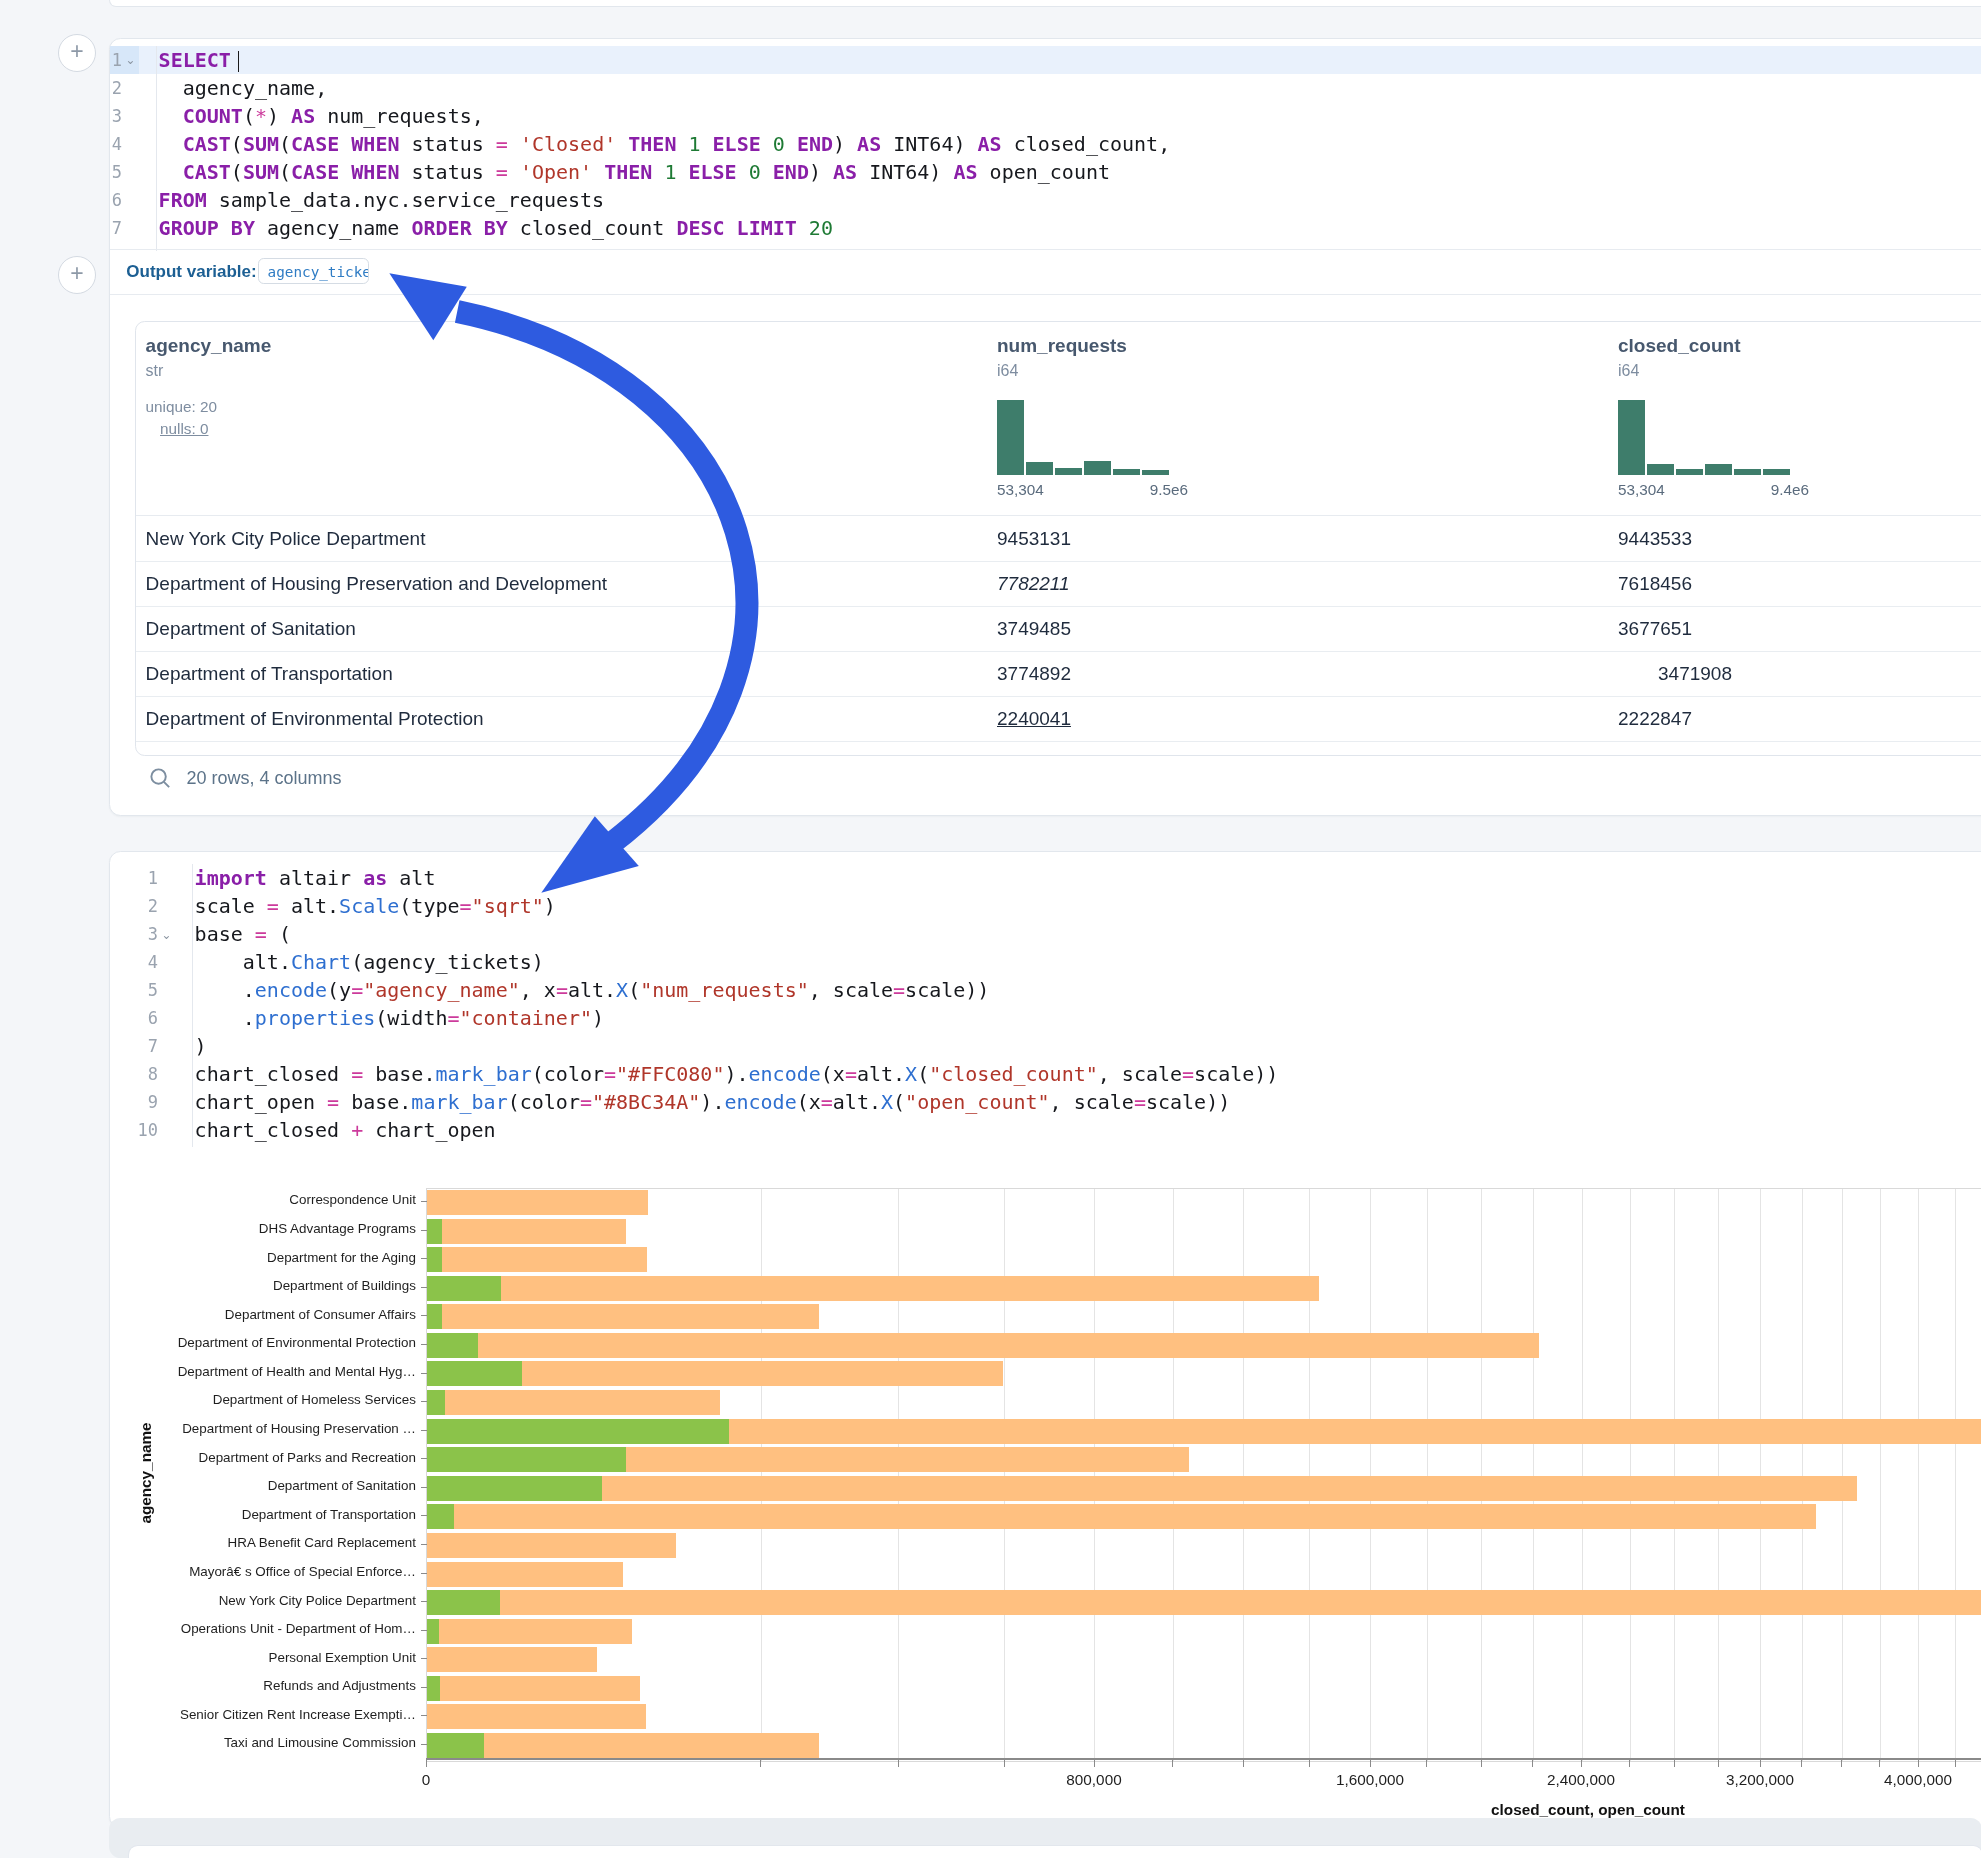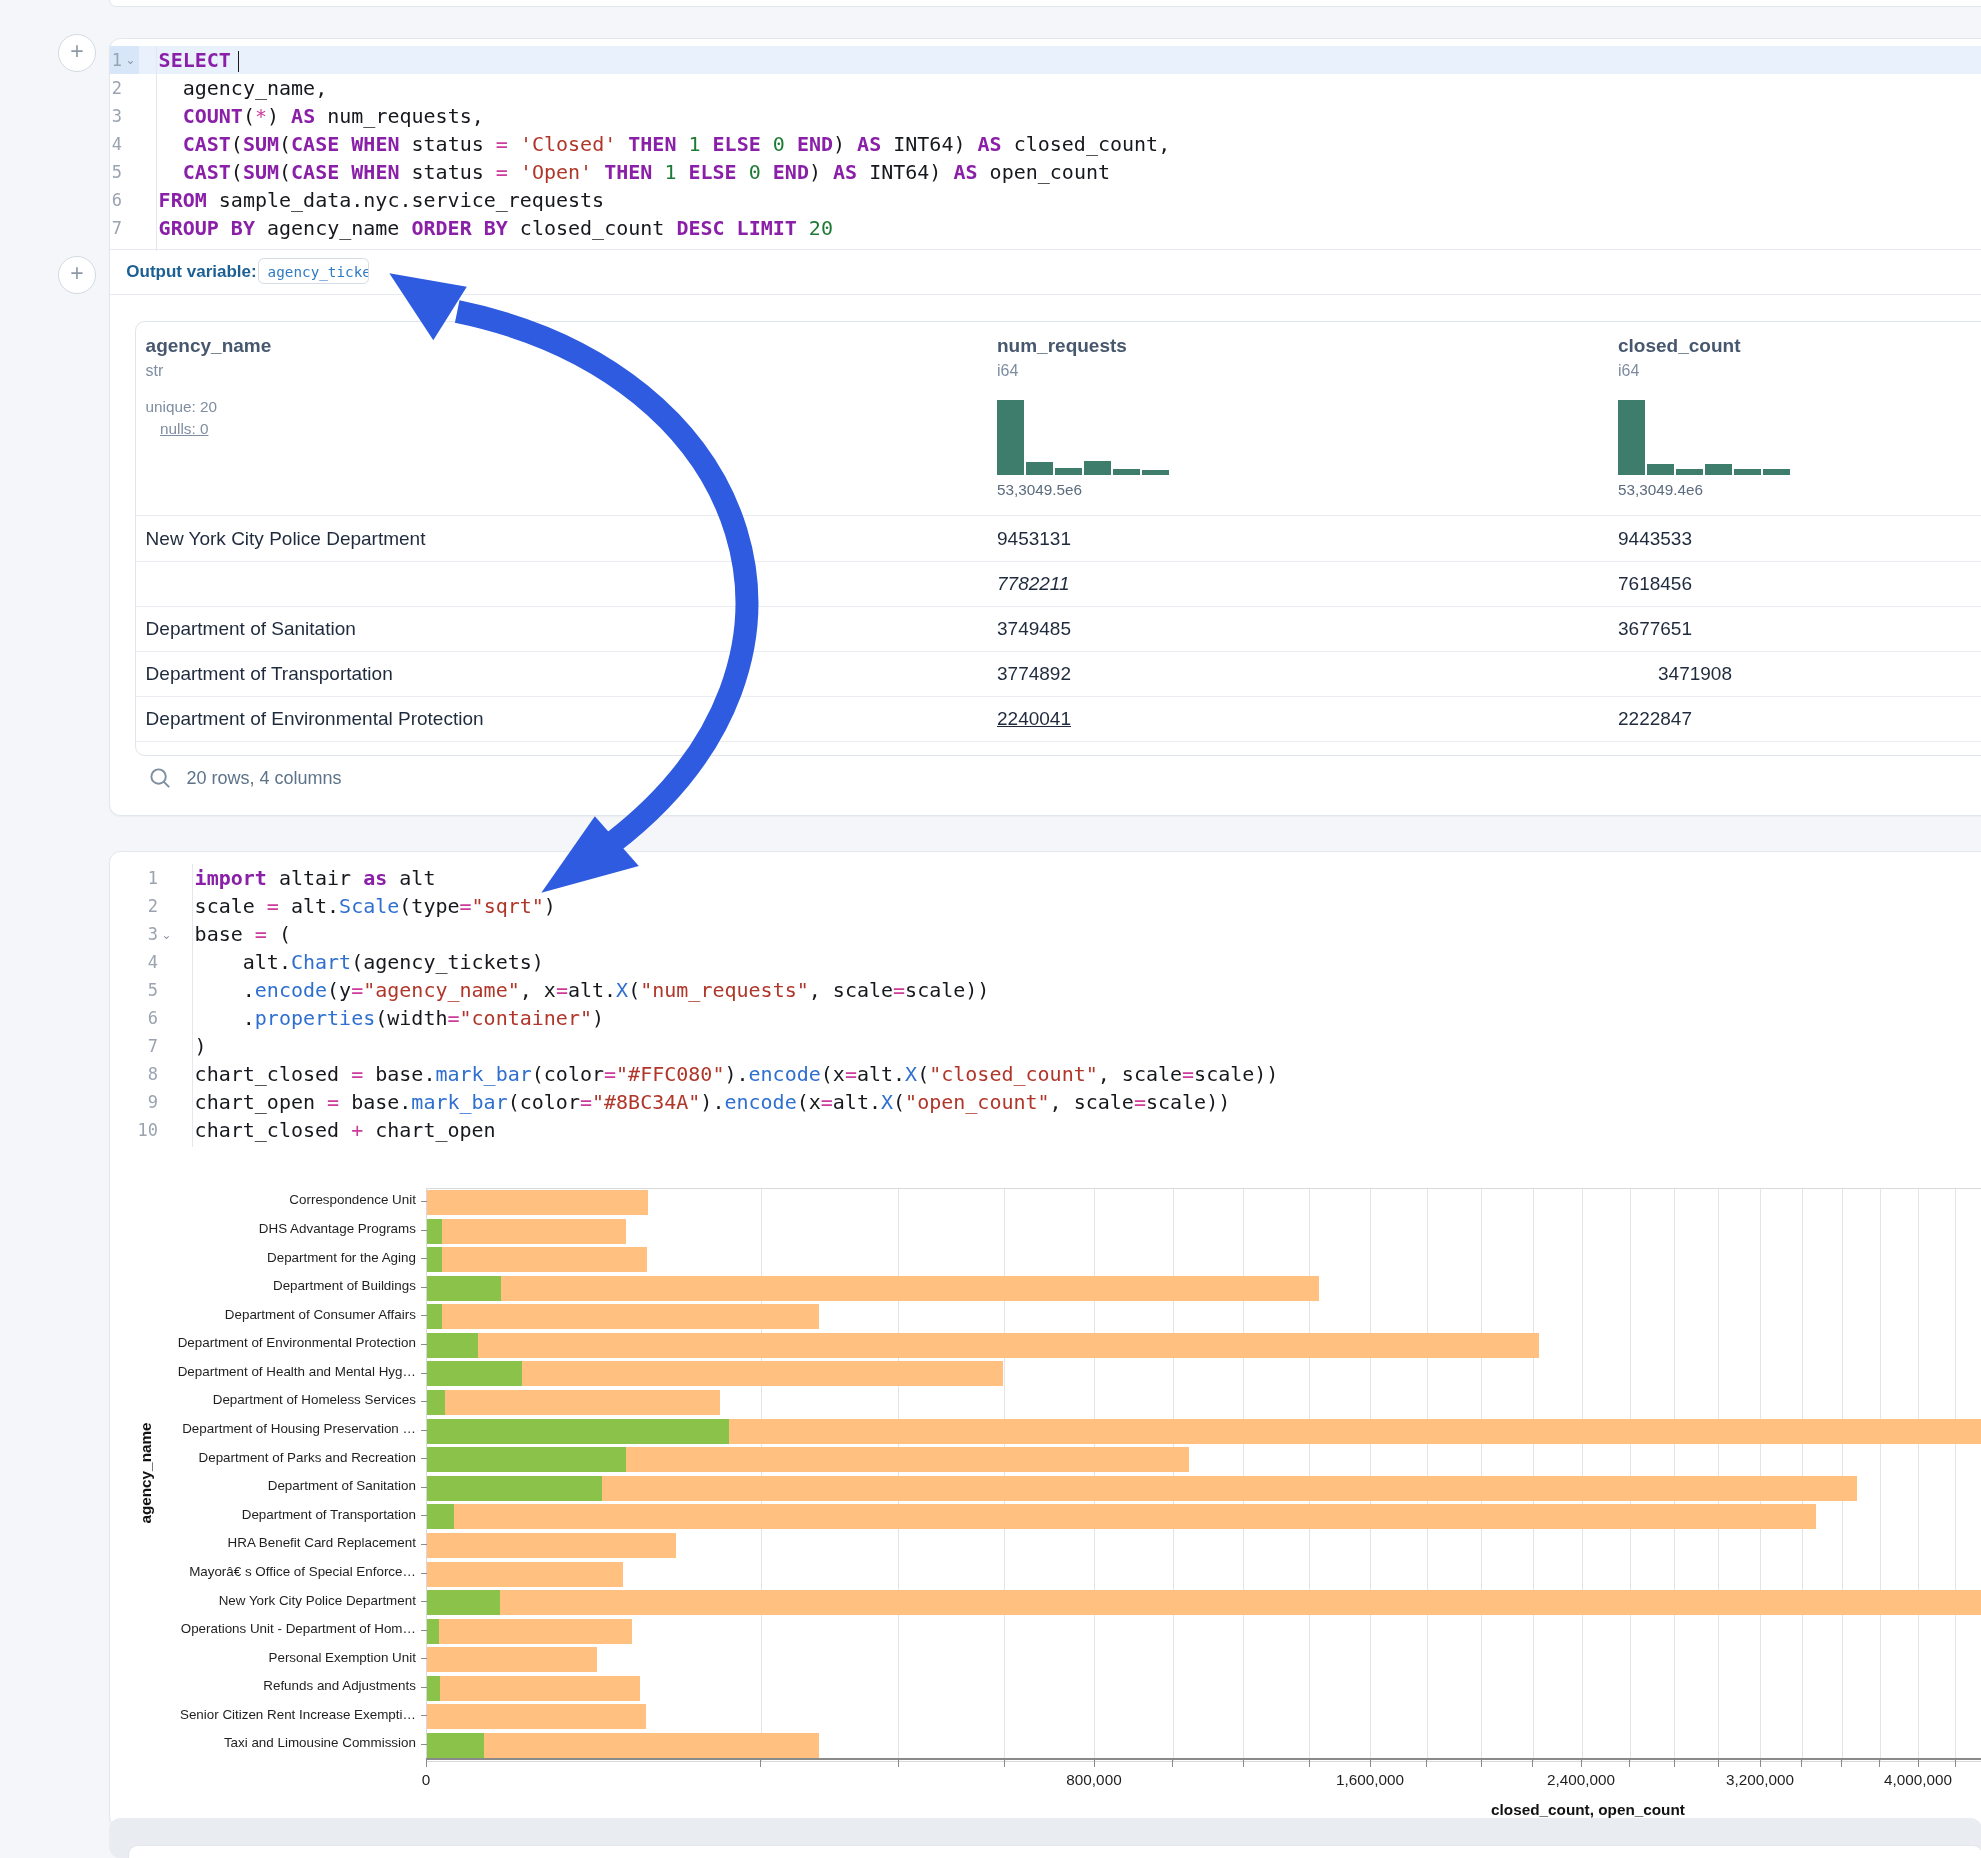--- a/index.html
+++ b/index.html
@@ -28,21 +28,21 @@
   
   .out-label{position:absolute;font-size:17px;font-weight:bold;color:#1c5f93;}
   .out-badge{position:absolute;height:26px;width:111px;border:1px solid #d5dce4;border-radius:5.7px;background:#fff;font-family:"DejaVu Sans Mono",monospace;font-size:14.3px;color:#2f7cc4;line-height:26px;padding-left:8.6px;overflow:hidden;white-space:nowrap;box-sizing:border-box;}
   
   .tablecard{position:absolute;background:#fff;border:1px solid #e0e5ec;border-radius:9.6px;overflow:hidden;}
   .th-name{position:absolute;font-size:19px;font-weight:bold;color:#47586e;}
   .th-type{position:absolute;font-size:16px;color:#7e8da0;}
   .th-meta{position:absolute;font-size:15.3px;color:#7e8da0;}
   .hist{position:absolute;width:172px;height:75px;display:flex;align-items:flex-end;gap:1.9px;}
   .hist div{flex:1;background:#3E7D6B;}
-  .hist-labels{position:absolute;width:191px;display:flex;justify-content:flex-start;font-size:15.3px;color:#5a6b7d;}
+  .hist-labels{position:absolute;width:191px;display:flex;justify-content:space-between;font-size:15.3px;color:#5a6b7d;}
   .trow{position:absolute;left:0;right:0;height:45px;border-bottom:1px solid #e9edf1;}
   .tcell{position:absolute;top:0;height:45px;line-height:45px;font-size:19px;color:#1f2b3d;white-space:nowrap;}
   .thead-border{position:absolute;left:0;right:0;height:1px;background:#e7ebf0;}
   .tfooter{position:absolute;display:flex;align-items:center;gap:13.4px;color:#5c7389;font-size:18px;}
   
   .plot{position:absolute;border:1px solid #d9d9d9;overflow:hidden;background:#fff;}
   .gridline{position:absolute;top:0;bottom:0;width:1px;background:#e4e4e4;}
   .bar{position:absolute;height:25px;}
   .axisline{position:absolute;height:1.9px;background:#8a8a8a;}
   .xtick{position:absolute;width:1px;height:6.7px;background:#8a8a8a;}
@@ -154,20 +154,21 @@
         <span>53,304</span>
         <span>9.4e6</span>
       </div>
       <div class="thead-border" style="top: 193px;"></div>
       <div class="trow" style="top: 194px;">
         <div class="tcell" style="left: 9.6px;">New York City Police Department</div>
         <div class="tcell" style="left: 861px;">9453131</div>
         <div class="tcell" style="left: 1482px;">9443533</div>
       </div>
       <div class="trow" style="top: 239px;">
+        <div class="tcell" style="left: 9.6px;">Department of Housing Preservation and Development</div>
         <div class="tcell" style="left: 861px; font-style: italic;">7782211</div>
         <div class="tcell" style="left: 1482px;">7618456</div>
       </div>
       <div class="trow" style="top: 284px;">
         <div class="tcell" style="left: 9.6px;">Department of Sanitation</div>
         <div class="tcell" style="left: 861px;">3749485</div>
         <div class="tcell" style="left: 1482px;">3677651</div>
       </div>
       <div class="trow" style="top: 329px;">
         <div class="tcell" style="left: 9.6px;">Department of Transportation</div>

